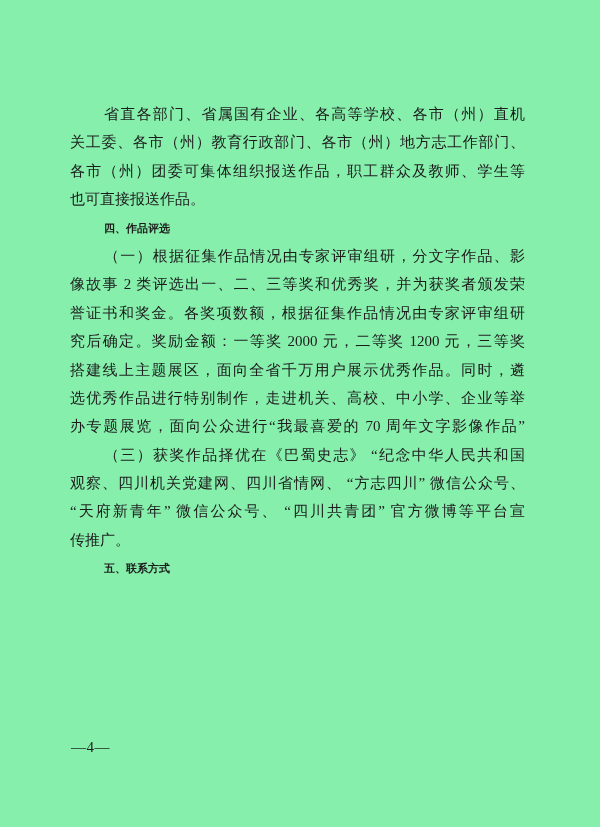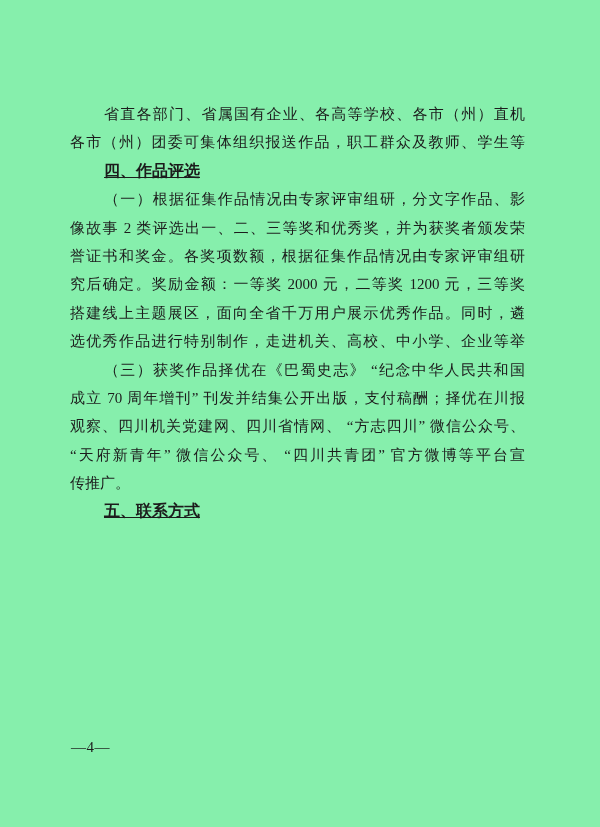--- a/index.html
+++ b/index.html
@@ -33,48 +33,49 @@
     white-space: normal;
     text-align: justify;
     text-align-last: justify;
   }
   .line.indent {
     padding-left: 34px;
   }
   .line.bold {
     font-weight: bold;
     font-family: "Liberation Sans", "DejaVu Sans", sans-serif;
-    font-size: 16px;
-    text-decoration: underline;
+    font-size: 11px;
   }
   .page-number {
     position: absolute;
     left: 71px;
     top: 739px;
     font-size: 15px;
     letter-spacing: 0.5px;
     color: #1c1c1c;
     font-family: "Liberation Serif", "DejaVu Serif", serif;
   }
 </style>
 </head>
 <body>
 
 <div class="page">
   <div class="doc-body">
       <div class="line indent justify">省直各部门、省属国有企业、各高等学校、各市（州）直机</div>
+      <div class="line justify">关工委、各市（州）教育行政部门、各市（州）地方志工作部门、</div>
       <div class="line justify">各市（州）团委可集体组织报送作品，职工群众及教师、学生等</div>
+      <div class="line">也可直接报送作品。</div>
       <div class="line indent bold">四、作品评选</div>
       <div class="line indent justify">（一）根据征集作品情况由专家评审组研，分文字作品、影</div>
       <div class="line justify">像故事 2 类评选出一、二、三等奖和优秀奖，并为获奖者颁发荣</div>
       <div class="line justify">誉证书和奖金。各奖项数额，根据征集作品情况由专家评审组研</div>
       <div class="line justify">究后确定。奖励金额：一等奖 2000 元，二等奖 1200 元，三等奖</div>
       <div class="line justify">搭建线上主题展区，面向全省千万用户展示优秀作品。同时，遴</div>
       <div class="line justify">选优秀作品进行特别制作，走进机关、高校、中小学、企业等举</div>
+      <div class="line justify">办专题展览，面向公众进行“我最喜爱的 70 周年文字影像作品”</div>
       <div class="line indent justify">（三）获奖作品择优在《巴蜀史志》 “纪念中华人民共和国</div>
-      <div class="line justify">成立 70 周年增刊” 刊发并结集公开出版，支付稿酬；择优在川报</div>
       <div class="line justify">观察、四川机关党建网、四川省情网、 “方志四川” 微信公众号、</div>
       <div class="line justify">“天府新青年” 微信公众号、 “四川共青团” 官方微博等平台宣</div>
       <div class="line">传推广。</div>
       <div class="line indent bold">五、联系方式</div>
     </div>
   <div class="page-number">—4—</div>
 </div>
 
 </body></html>

